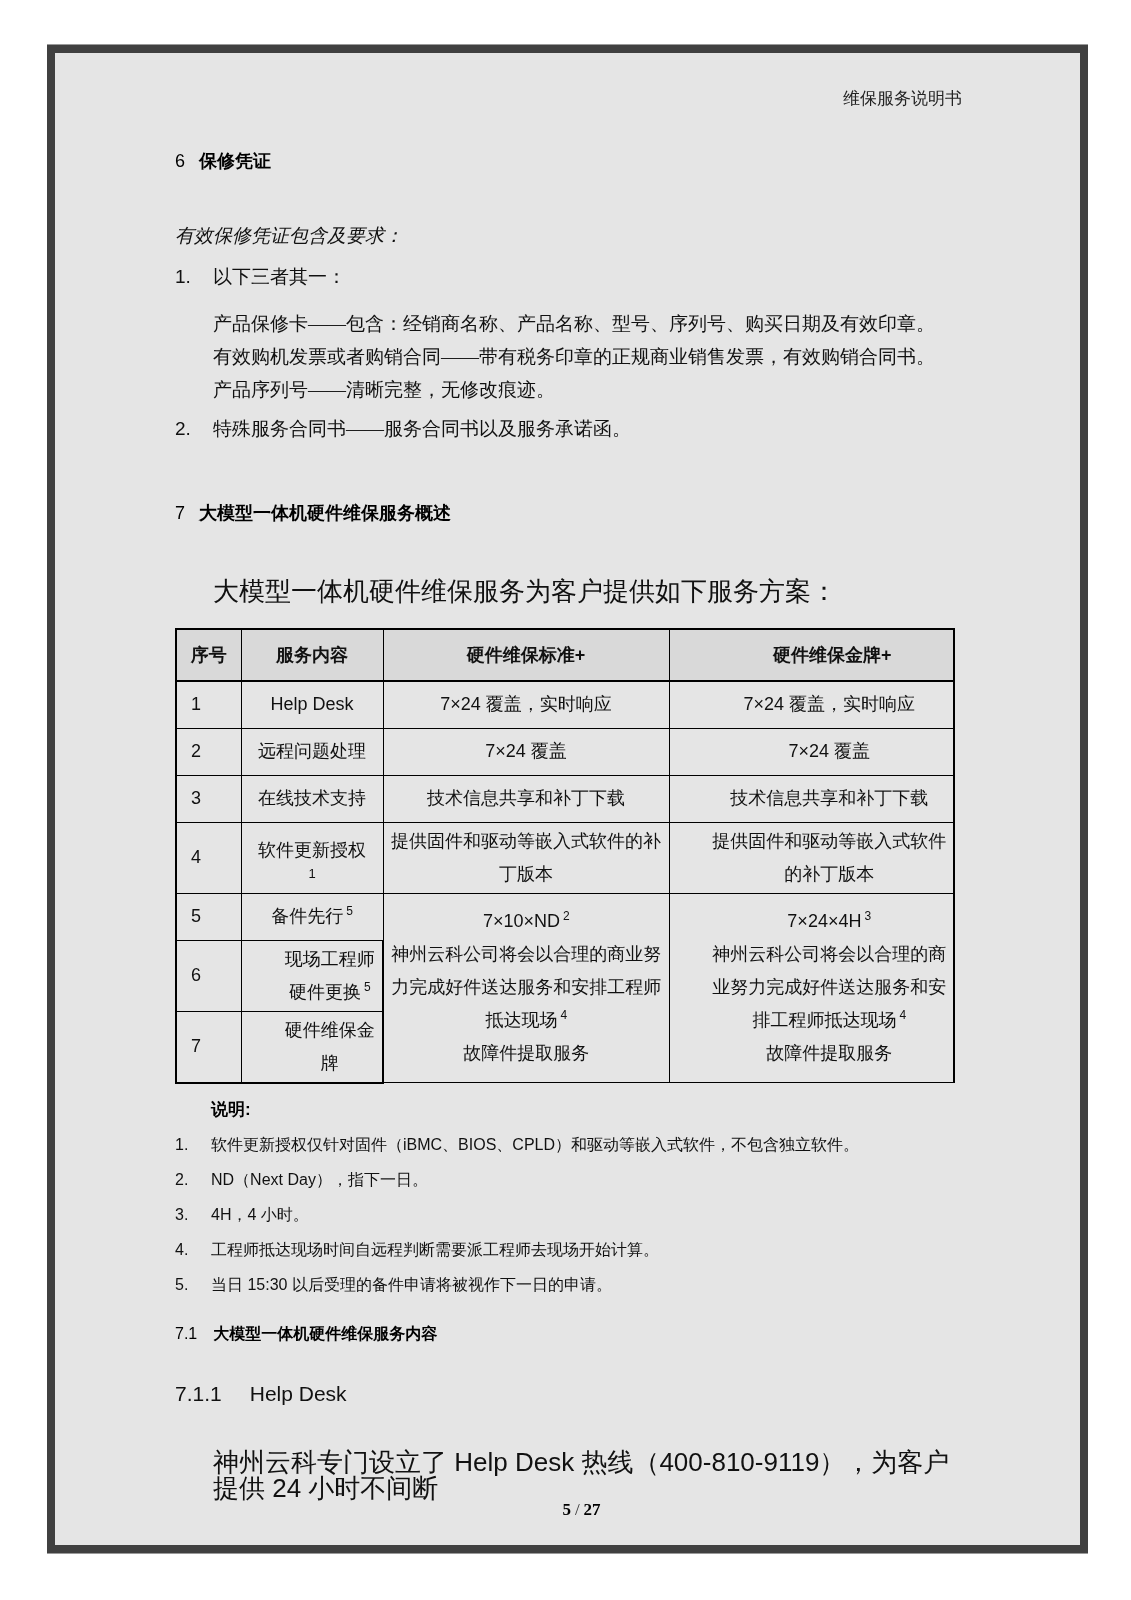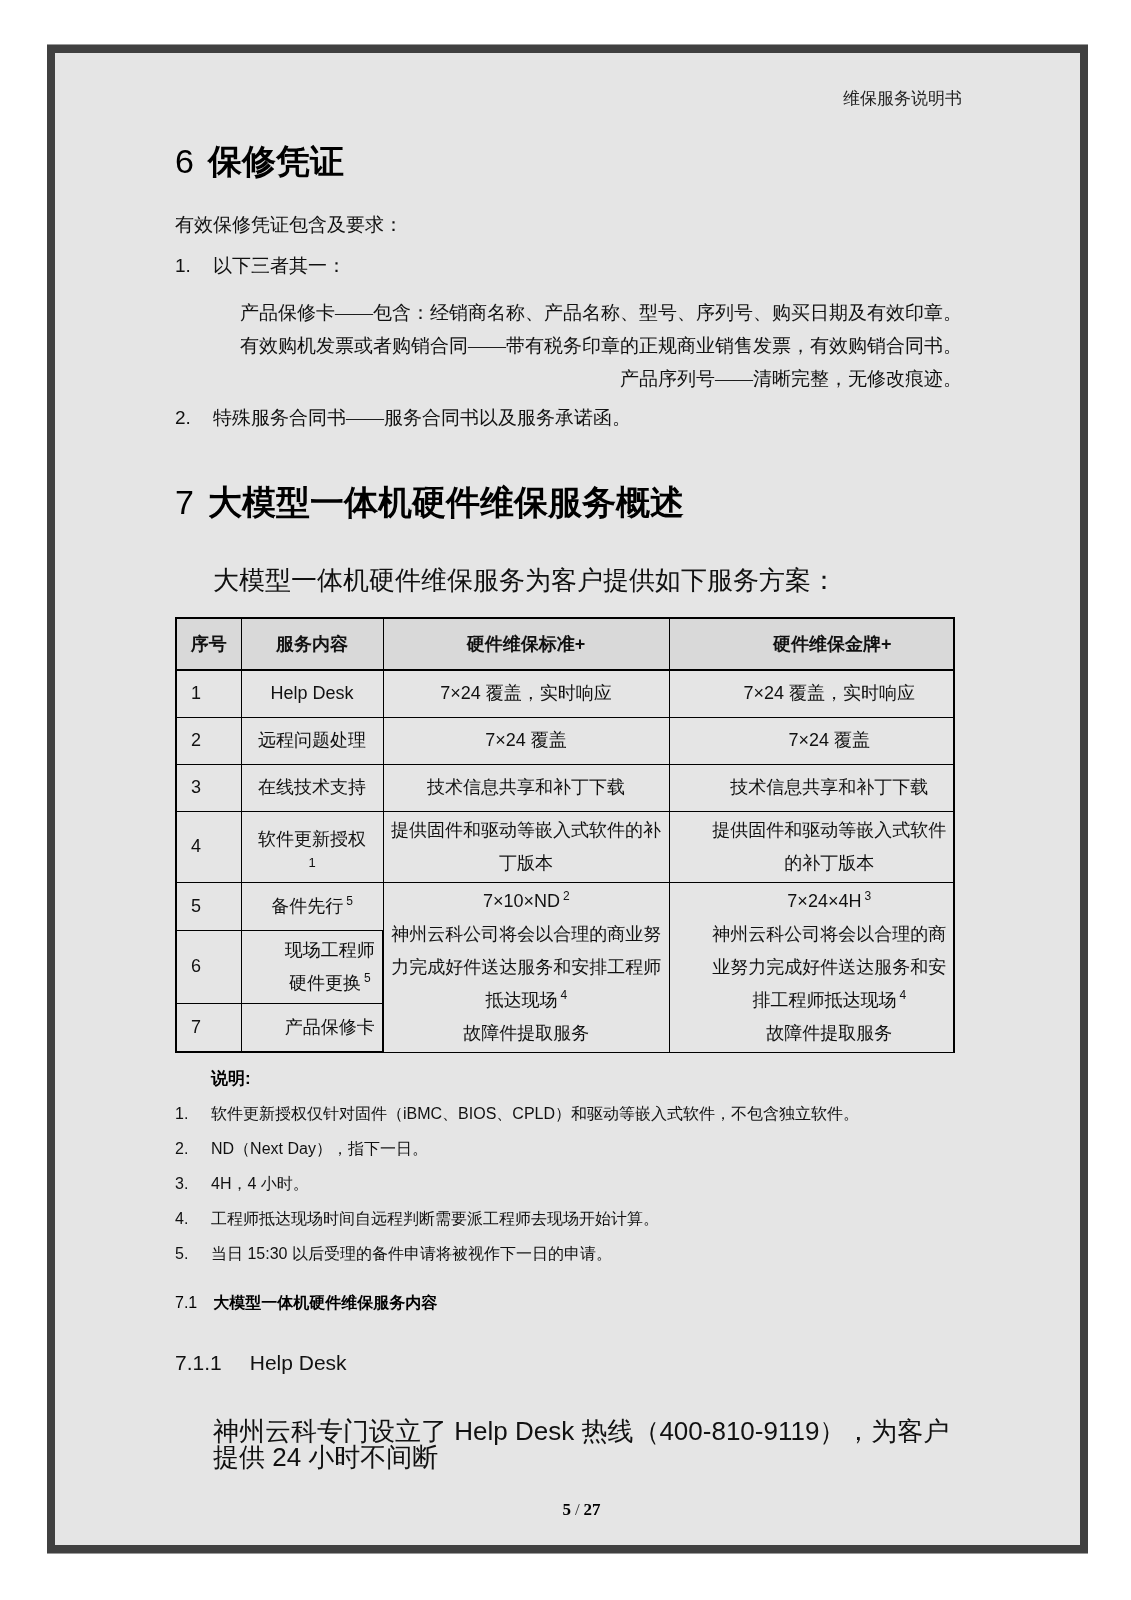--- a/index.html
+++ b/index.html
@@ -14,39 +14,39 @@
   .content { padding:0 118px 0 120px; }
 
   .doc-header {
     margin-top:36px; text-align:right;
     font-family:"Liberation Serif", serif;
     font-size:17px; line-height:20px; color:#222;
   }
 
   h1.sec {
     font-family:"Liberation Sans", sans-serif;
-    font-size:34px; line-height:34px; color:#000;
+    font-size:18px; line-height:34px; color:#000;
   }
   h1.sec .sec-num { font-weight:400; margin-right:14px; }
   h1.sec .sec-title { font-weight:700; }
   .h6 { margin-top:35px; }
   .h7 { margin-top:56px; }
 
   .body-serif { font-family:"Liberation Serif", serif; font-size:19px; color:#111; }
   .body-sans  { font-family:"Liberation Sans", sans-serif; font-size:26px; color:#111; }
 
-  .p-intro { margin-top:36px; line-height:22px; }
+  .p-intro { margin-top:47px; line-height:22px;font-style:italic; }
 
   .oli { display:flex; line-height:22px; }
   .oli .oli-num { width:38px; flex:0 0 38px; font-family:"Liberation Sans", sans-serif; }
   .oli-1 { margin-top:19px; }
   .oli-2 { margin-top:12px; }
 
   .subpara { margin-left:38px; margin-top:19px; line-height:33px; }
-  .subpara div { white-space:nowrap;text-align:right; }
+  .subpara div { white-space:nowrap; }
 
   .p-plan { margin-top:49px; margin-left:38px; line-height:24px; }
 
   table.svc {
     margin-top:25px; border-collapse:collapse; table-layout:fixed;
     width:778px; font-family:"Liberation Sans", sans-serif;
     font-size:18px; color:#111;
   }
   table.svc col.c1 { width:65px; }
   table.svc col.c2 { width:142px; }
@@ -192,21 +192,21 @@
             <div><span>神州云科公司将会以合理的商业努力完成好件送达服务和安排工程师抵达现场</span><sup class="fnote">4</sup></div>
             <div>故障件提取服务</div>
           </td>
         </tr>
         <tr class="r6">
           <td class="no">6</td>
           <td><span>现场工程师硬件更换</span><sup class="fnote">5</sup></td>
         </tr>
         <tr class="r7 last">
           <td class="no">7</td>
-          <td>产品保修卡</td>
+          <td>硬件维保金牌</td>
         </tr>
       </tbody>
     </table>
 
     <div class="notes-title">说明:</div>
 
     <div class="note">
       <span class="note-num">1.</span>
       <span>软件更新授权仅针对固件（iBMC、BIOS、CPLD）和驱动等嵌入式软件，不包含独立软件。</span>
     </div>

